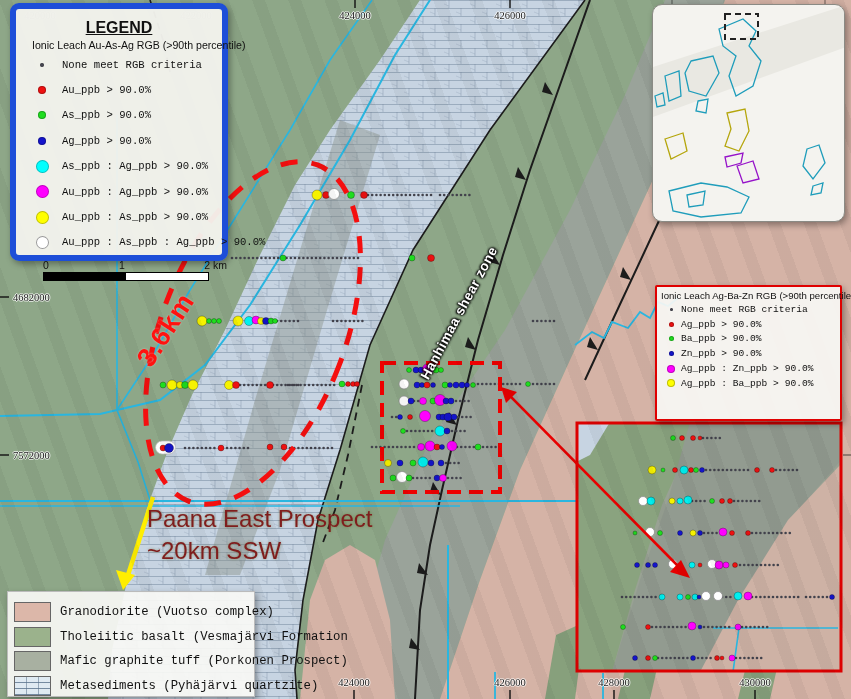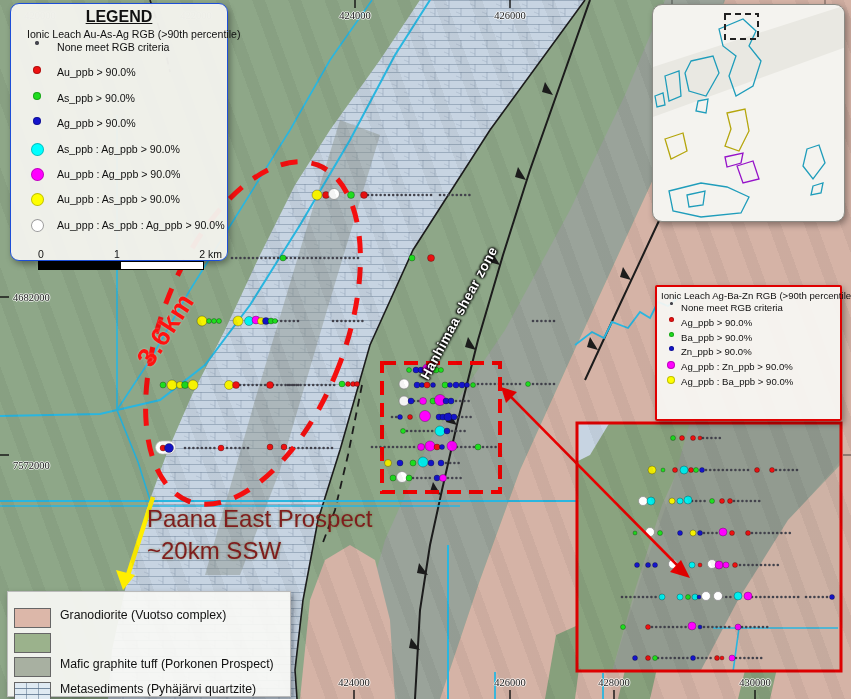--- a/index.html
+++ b/index.html
@@ -17,45 +17,45 @@
       color:#ff1310;font-size:27px;font-weight:600;letter-spacing:1px;white-space:nowrap;
       text-shadow:0 0 2px rgba(255,255,255,.5);}
   #shear-label{position:absolute;left:459px;top:313px;transform:translate(-50%,-50%) rotate(-62deg);
       color:#fff;font-size:13.5px;font-weight:bold;letter-spacing:.5px;white-space:nowrap;
       text-shadow:0 0 2px #000,0 0 3px #000,1px 1px 2px #000,-1px -1px 2px #000;}
   #prospect-label{position:absolute;left:147px;top:503px;color:#7f1d1d;font-size:24px;line-height:32px;
       white-space:nowrap;text-shadow:0 0 3px rgba(90,90,0,.45);}
   
   .panel{position:absolute;box-sizing:border-box;box-shadow:2px 3px 6px rgba(0,0,0,.35);}
   #legend-au{left:10px;top:3px;width:218px;height:258px;background:rgba(242,242,237,.96);
-      border:1px solid #1d4ed8;border-radius:9px;padding:4px 6px 4px 6px;}
+      border:6px solid #1d4ed8;border-radius:9px;padding:10px 6px 4px 6px;}
   #legend-au .ttl{text-align:center;font-size:16px;font-weight:bold;text-decoration:underline;color:#111;}
   #legend-au .sub{font-size:10.6px;color:#111;margin:2px 0 1px 10px;white-space:nowrap;}
-  .lrow{display:flex;align-items:flex-start;}
+  .lrow{display:flex;align-items:center;font-family:Liberation Mono, monospace;}
   #legend-au .lrow{height:25.4px;}
   .dotcol{width:40px;display:flex;justify-content:center;align-items:center;flex:none;}
   .ldot{border-radius:50%;box-shadow:inset 0 0 0 1px rgba(0,0,0,.25);}
   .ldot.white{box-shadow:inset 0 0 0 1px #999;}
   .llab{font-size:10.6px;color:#111;white-space:nowrap;}
   
   #scalebar{position:relative;margin:4px 0 0 21px;width:170px;height:22px;}
   #scalebar .nums{position:relative;height:12px;font-size:10.5px;color:#111;}
   #sb0{position:absolute;left:0;}#sb1{position:absolute;left:76px;}#sb2{position:absolute;right:-14px;}
   #sbar{position:absolute;left:0;top:13px;width:164px;height:7px;border:1px solid #000;background:#fff;}
   #sbar .half{position:absolute;left:0;top:0;width:50%;height:100%;background:#000;}
   
   #legend-ag{left:655px;top:285px;width:187px;height:136px;background:rgba(248,248,244,.93);
       border:2px solid #e00000;border-radius:2px;padding:2px 4px;}
   #legend-ag .ttl2{font-size:9.6px;color:#111;white-space:nowrap;margin:1px 0 1px 0;}
   #legend-ag .lrow{height:14.8px;}
   #legend-ag .dotcol{width:20px;}
   #legend-ag .llab{font-size:9.6px;}
   
-  #legend-geo{left:7px;top:591px;width:284px;height:106px;background:rgba(248,248,245,.92);
-      border:1px solid #bbb;padding:16px 6px;}
+  #legend-geo{left:7px;top:591px;width:248px;height:106px;background:rgba(248,248,245,.92);
+      border:1px solid #bbb;padding:8px 6px;}
   #legend-geo .lrow{height:24.5px;}
   .sw{width:37px;height:20px;border:1px solid #666;flex:none;margin-right:9px;box-sizing:border-box;}
   .sw.granodiorite{background:#dcb7a9;}
   .sw.basalt{background:#9bb28c;}
   .sw.tuff{background:#a8b0a1;}
   .sw.metased{background:#dfeaf2;
      background-image:repeating-linear-gradient(180deg,rgba(90,115,140,.0) 0 5px,rgba(90,115,140,.8) 5px 6px),
                       repeating-linear-gradient(90deg,rgba(90,115,140,0) 0 11px,rgba(90,115,140,.55) 11px 12px);}
   #legend-geo .llab{font-size:12.3px;}
   
@@ -675,21 +675,21 @@
   <div class="coord dim" style="left:196px;top:10px;">422000</div>
   <div class="coord" style="left:355px;top:10px;">424000</div>
   <div class="coord" style="left:510px;top:10px;">426000</div>
   <div class="coord dim" style="left:672px;top:11px;">428000</div>
   <div class="coord dim" style="left:825px;top:11px;">430000</div>
   <div class="coord" style="left:354px;top:677px;">424000</div>
   <div class="coord" style="left:510px;top:677px;">426000</div>
   <div class="coord" style="left:614px;top:677px;">428000</div>
   <div class="coord" style="left:755px;top:677px;">430000</div>
   <div class="coord left" style="left:13px;top:292px;">4682000</div>
-  <div class="coord left" style="left:13px;top:460px;">7572000</div>
+  <div class="coord left" style="left:13px;top:450px;">7572000</div>
   <div class="coord left dim" style="left:800px;top:134px;">7576000</div>
 
   <div id="dist-label">3.6km</div>
   <div id="shear-label">Hanhimaa shear zone</div>
   <div id="prospect-label">
     <div>Paana East Prospect</div>
     <div>~20km SSW</div>
   </div>
 
   <div id="legend-au" class="panel">
@@ -799,20 +799,21 @@
       </div>
   </div>
 
   <div id="legend-geo" class="panel">
       <div class="lrow">
         <span class="sw granodiorite"></span>
         <span class="llab">Granodiorite (Vuotso complex)</span>
       </div>
       <div class="lrow">
         <span class="sw basalt"></span>
+        <span class="llab">Tholeiitic basalt (Vesmajärvi Formation</span>
       </div>
       <div class="lrow">
         <span class="sw tuff"></span>
         <span class="llab">Mafic graphite tuff (Porkonen Prospect)</span>
       </div>
       <div class="lrow">
         <span class="sw metased"></span>
         <span class="llab">Metasediments (Pyhäjärvi quartzite)</span>
       </div>
     </div>

